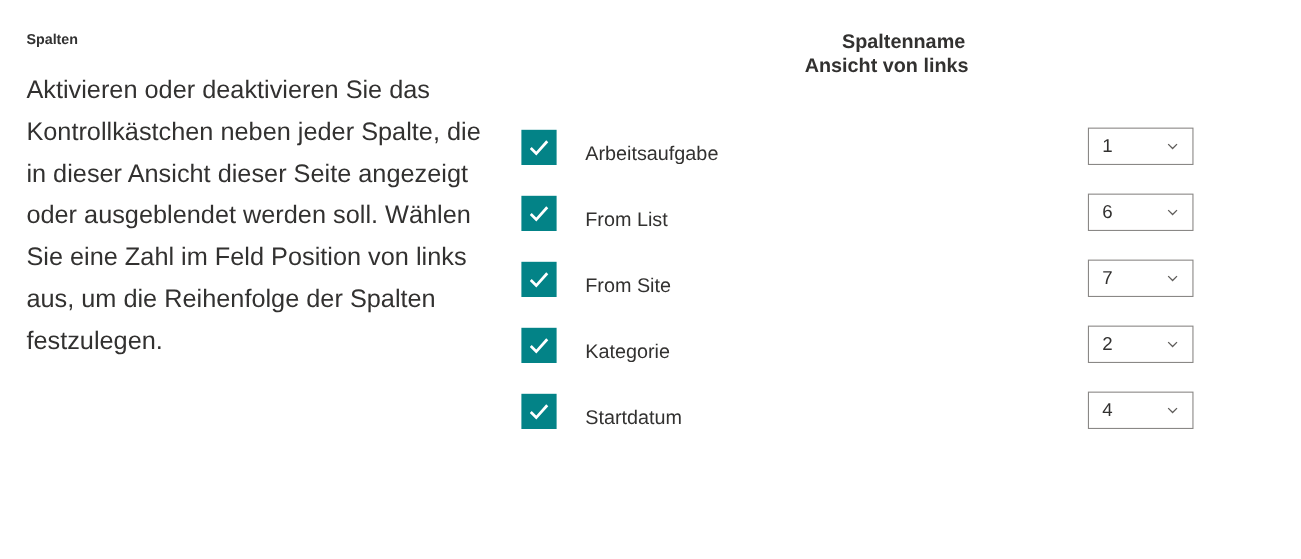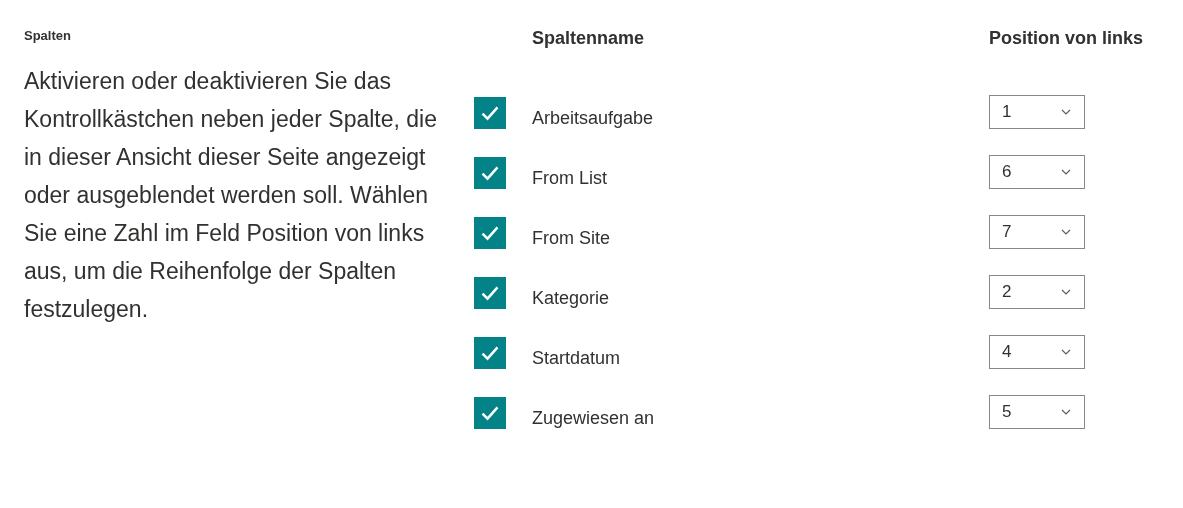--- a/index.html
+++ b/index.html
@@ -36,20 +36,21 @@
       color: #323130;
     }
     .right-col {
       flex: 1;
     }
     .headers {
       display: flex;
       align-items: center;
       margin-bottom: 20px;
       padding-top: 8px;
+      flex-direction: column;
     }
     .headers .h-check {
       width: 48px;
     }
     .headers .h-name {
       flex: 1;
       font-size: 18px;
       font-weight: 600;
       color: #323130;
       padding-left: 10px;
@@ -131,21 +132,21 @@
 
 <div class="container">
   <div class="left-col">
     <h2>Spalten</h2>
     <p>Aktivieren oder deaktivieren Sie das Kontrollkästchen neben jeder Spalte, die in dieser Ansicht dieser Seite angezeigt oder ausgeblendet werden soll. Wählen Sie eine Zahl im Feld Position von links aus, um die Reihenfolge der Spalten festzulegen.</p>
   </div>
   <div class="right-col">
     <div class="headers">
       <div class="h-check"></div>
       <div class="h-name">Spaltenname</div>
-      <div class="h-pos">Position von links</div>
+      <div class="h-pos">Ansicht von links</div>
     </div>
 
     <div class="row">
       <div class="c-check">
         <div class="checkbox">
           <svg viewBox="0 0 16 16">
               <path d="M2 8.5 L6 12.5 L14 3.5" stroke="#fff" stroke-width="2" fill="none"></path>
             </svg>
         </div>
       </div>
@@ -240,35 +241,15 @@
           <span class="val">4</span>
           <span class="chev">
               <svg viewBox="0 0 12 12">
                 <path d="M2 4 L6 8 L10 4"></path>
               </svg>
             </span>
         </div>
       </div>
     </div>
 
-    <div class="row">
-      <div class="c-check">
-        <div class="checkbox">
-          <svg viewBox="0 0 16 16">
-              <path d="M2 8.5 L6 12.5 L14 3.5" stroke="#fff" stroke-width="2" fill="none"></path>
-            </svg>
-        </div>
-      </div>
-      <div class="c-name">Zugewiesen an</div>
-      <div class="c-pos">
-        <div class="dropdown">
-          <span class="val">5</span>
-          <span class="chev">
-              <svg viewBox="0 0 12 12">
-                <path d="M2 4 L6 8 L10 4"></path>
-              </svg>
-            </span>
-        </div>
-      </div>
-    </div>
 
   </div>
 </div>
 
 </body></html>

